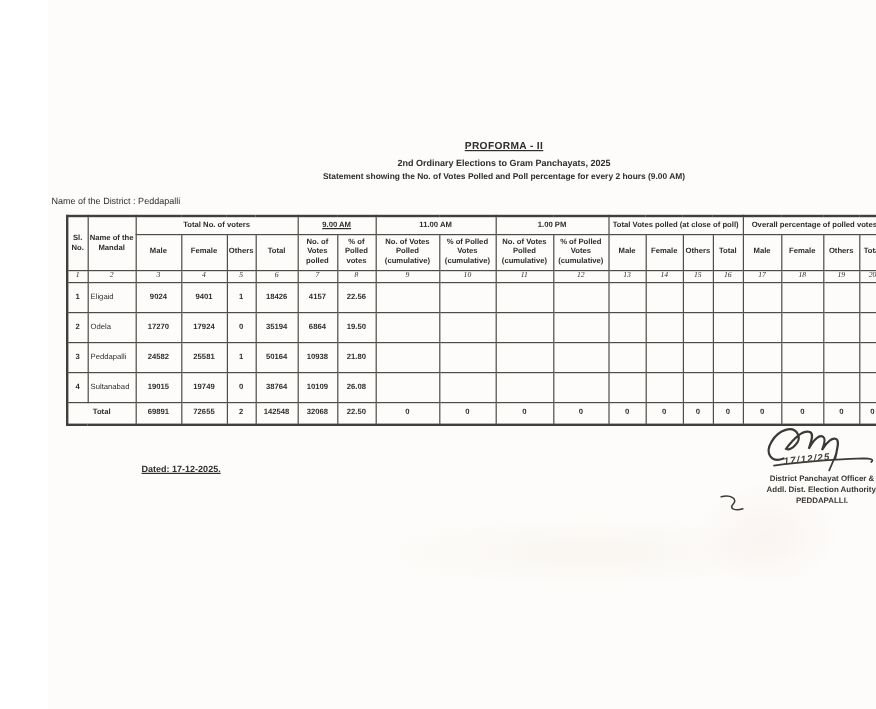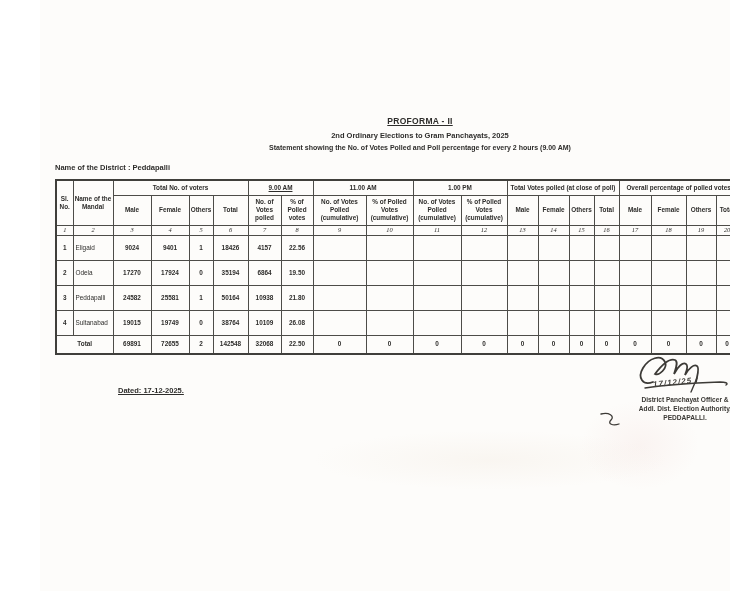--- a/index.html
+++ b/index.html
@@ -15,21 +15,21 @@
   .smudge1{position:absolute;left:270px;top:430px;width:360px;height:60px;
     background:radial-gradient(ellipse at center, rgba(216,190,160,0.10), rgba(216,190,160,0) 70%);}
   .smudge2{position:absolute;left:540px;top:400px;width:120px;height:90px;
     background:radial-gradient(ellipse at center, rgba(225,170,165,0.10), rgba(225,170,165,0) 70%);}
 
   .titleblock{position:absolute;left:0;top:116px;width:760px;text-align:center;}
   .title{font-size:8.5px;font-weight:bold;text-decoration:underline;letter-spacing:.3px;}
   .subtitle{font-size:7.5px;font-weight:bold;margin-top:5px;}
   .statement{font-size:7px;font-weight:bold;margin-top:4px;}
 
-  .district{position:absolute;left:15px;top:163px;font-size:7.5px;font-weight:bold;}
+  .district{position:absolute;left:3px;top:163px;font-size:7.5px;font-weight:normal;}
 
   table.main{
     position:absolute;left:15px;top:179px;
     width:700px;table-layout:fixed;border-collapse:collapse;
     background:#fdfcfa;
   }
   table.main td{
     border:1px solid #4d4c48;
     text-align:center;vertical-align:middle;
     padding:0 1px;overflow:hidden;

